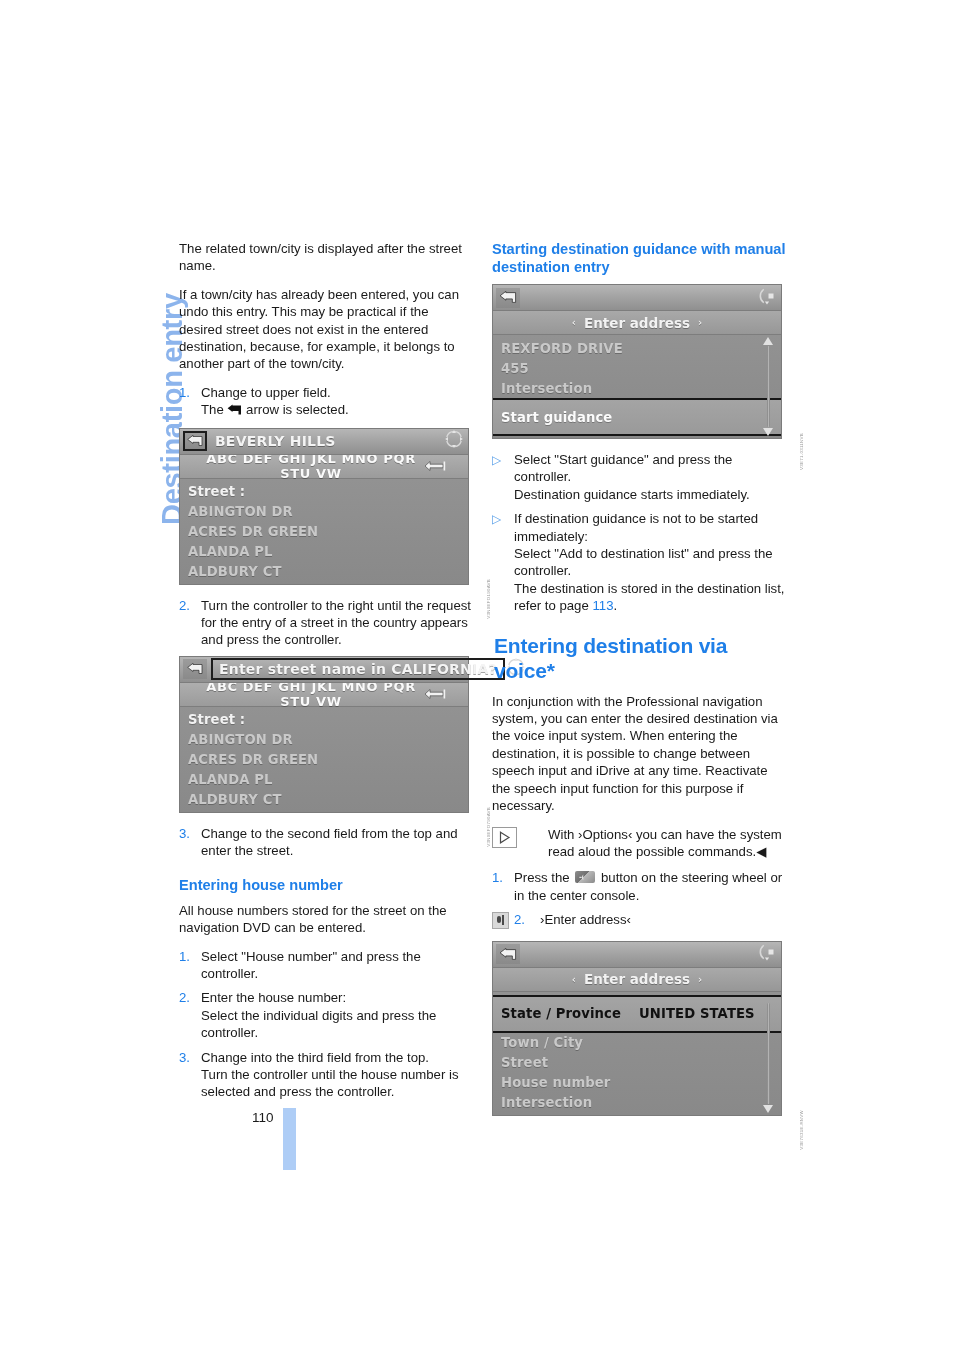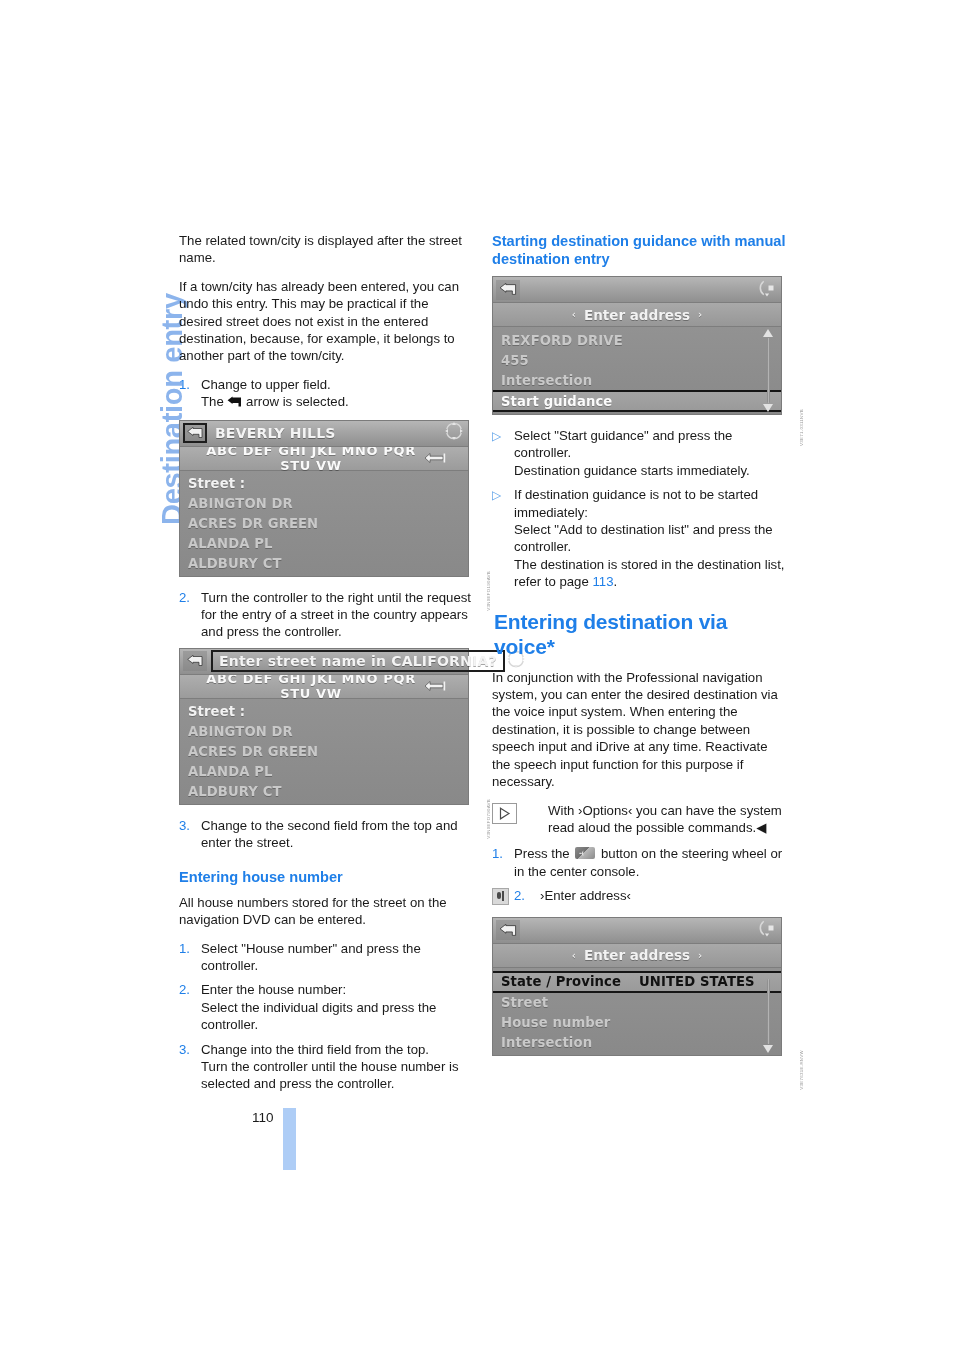--- a/index.html
+++ b/index.html
@@ -27,21 +27,21 @@
     white-space: nowrap;
     font-size: 29px;
     font-weight: bold;
     color: #8cb4ec;
     letter-spacing: -0.3px;
   }
 
   
   .col {
     position: absolute;
-    top: 232px;
+    top: 240px;
     width: 296px;
   }
   #col-left  { left: 179px; }
   #col-right { left: 492px; }
 
   p.body {
     margin: 0 0 11px 0;
     font-size: 13.2px;
     line-height: 17.4px;
     color: #1a1a1a;
@@ -238,21 +238,21 @@
     text-shadow: 0 1px 0 rgba(0,0,0,.25);
     letter-spacing: .1px;
   }
   .shot .row.dim { color: #c9c9c9; font-weight: bold; }
   .shot .row.label { color:#f2f2f2; }
   .shot .row.sel {
     border-top: 2px solid #161616;
     border-bottom: 2px solid #161616;
     background: linear-gradient(180deg,#a4a4a4,#9a9a9a);
     color:#fbfbfb;
-    height: 22px;
+    height: 38px;
   }
   .shot .row.sel.dark { color:#111; text-shadow:none; }
   .shot .row .rowval { margin-left: 18px; }
   .scrollbar {
     position: absolute;
     right: 6px; top: 2px; bottom: 2px;
     width: 14px;
     display: flex; flex-direction: column; align-items: center;
     justify-content: space-between;
     pointer-events: none;
@@ -561,20 +561,21 @@
             </svg>
           <span class="bar"></span>
           <svg width="12" height="8" viewBox="0 0 12 8">
               <path d="M6 8 1 0H11z" fill="#e2e2e2"></path>
             </svg>
         </div>
         <div class="row sel dark">
           <span>State / Province</span>
           <span class="rowval">UNITED STATES</span>
         </div>
+        <div class="row dim">Town / City</div>
         <div class="row dim">Street</div>
         <div class="row dim">House number</div>
         <div class="row dim">Intersection</div>
       </div>
     </div>
     <div class="shot-code">V3E7631E-RNVW</div>
   </div>
 </div>
 
 <div id="folio">110</div>

